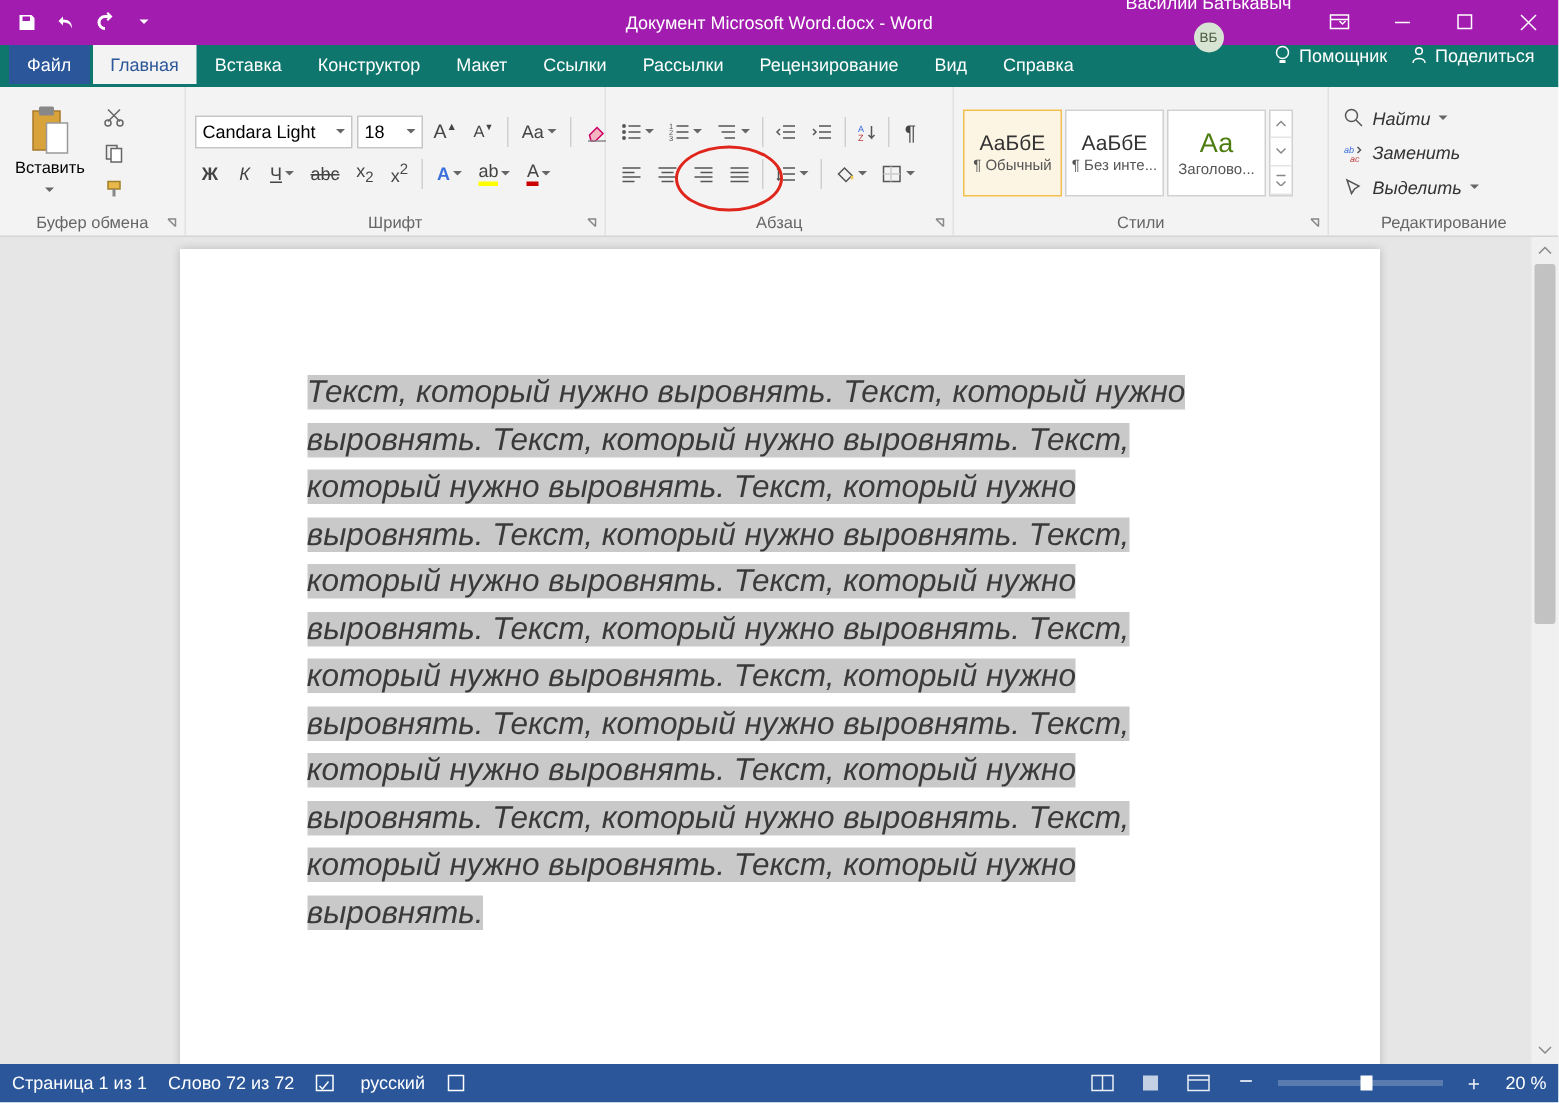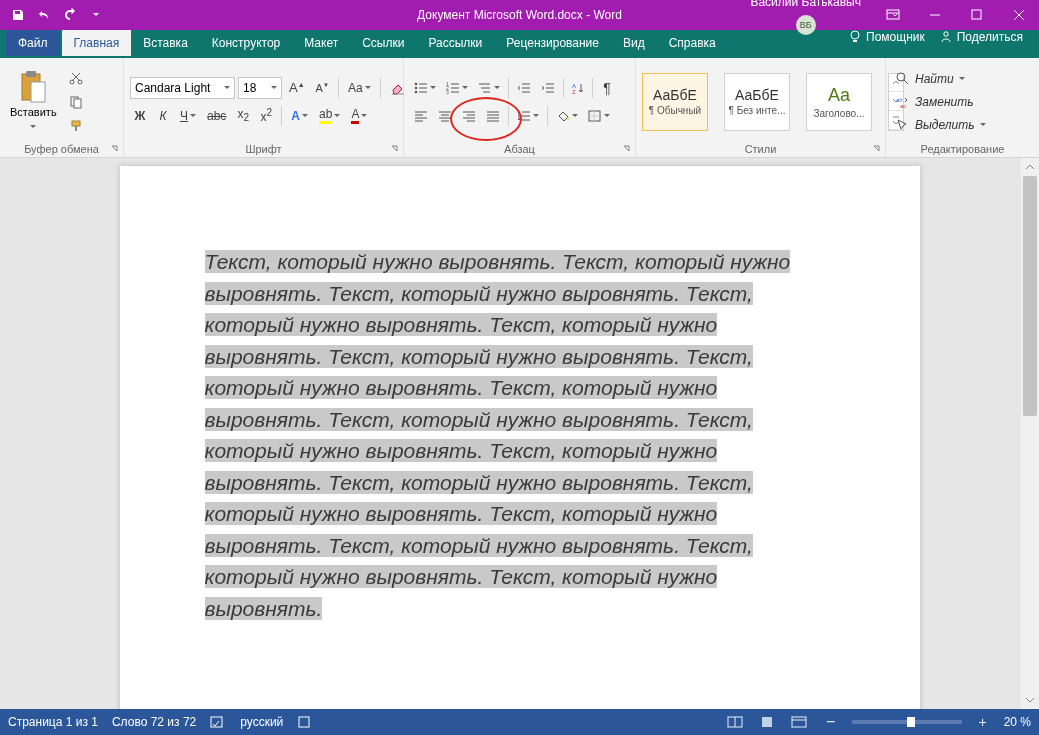--- a/index.html
+++ b/index.html
@@ -46,21 +46,21 @@
 .ibtn { min-width:20px; height:22px; padding:0 4px; display:flex; align-items:center; justify-content:center; cursor:pointer; color:#444; position:relative; }
 .ibtn .caret { margin-left:2px; }
 .sep { width:1px; height:20px; background:#d0d0d0; margin:0 2px; }
 
 
 .para-rows { display:flex; flex-direction:column; gap:6px; }
 .para-row { display:flex; align-items:center; gap:2px; }
 .highlight-circle { position:absolute; border:2px solid #e0261c; border-radius:50%; width:72px; height:44px; pointer-events:none; }
 
 
-.styles-gallery { display:flex; gap:16px; }
+.styles-gallery { display:flex; gap:2px; }
 .style-item { width:66px; height:58px; border:1px solid #d0d0d0; background:#fff; display:flex; flex-direction:column; align-items:center; justify-content:center; cursor:pointer; overflow:hidden; }
 .style-item.first { border-color:#f2c04e; background:#fdf5e3; }
 .style-sample { font-size:14px; color:#333; }
 .style-name { font-size:10px; color:#555; margin-top:2px; white-space:nowrap; overflow:hidden; text-overflow:ellipsis; width:100%; text-align:center; padding:0 2px; }
 .style-more { width:16px; display:flex; flex-direction:column; border:1px solid #d0d0d0; background:#fff; }
 .style-more div{ flex:1; display:flex; align-items:center; justify-content:center; cursor:pointer; border-bottom:1px solid #e4e4e4; }
 
 
 .edit-col { display:flex; flex-direction:column; gap:3px;font-style:italic; }
 .edit-btn { display:flex; align-items:center; gap:5px; height:20px; padding:0 4px; cursor:pointer; font-size:12px; color:#333; }

